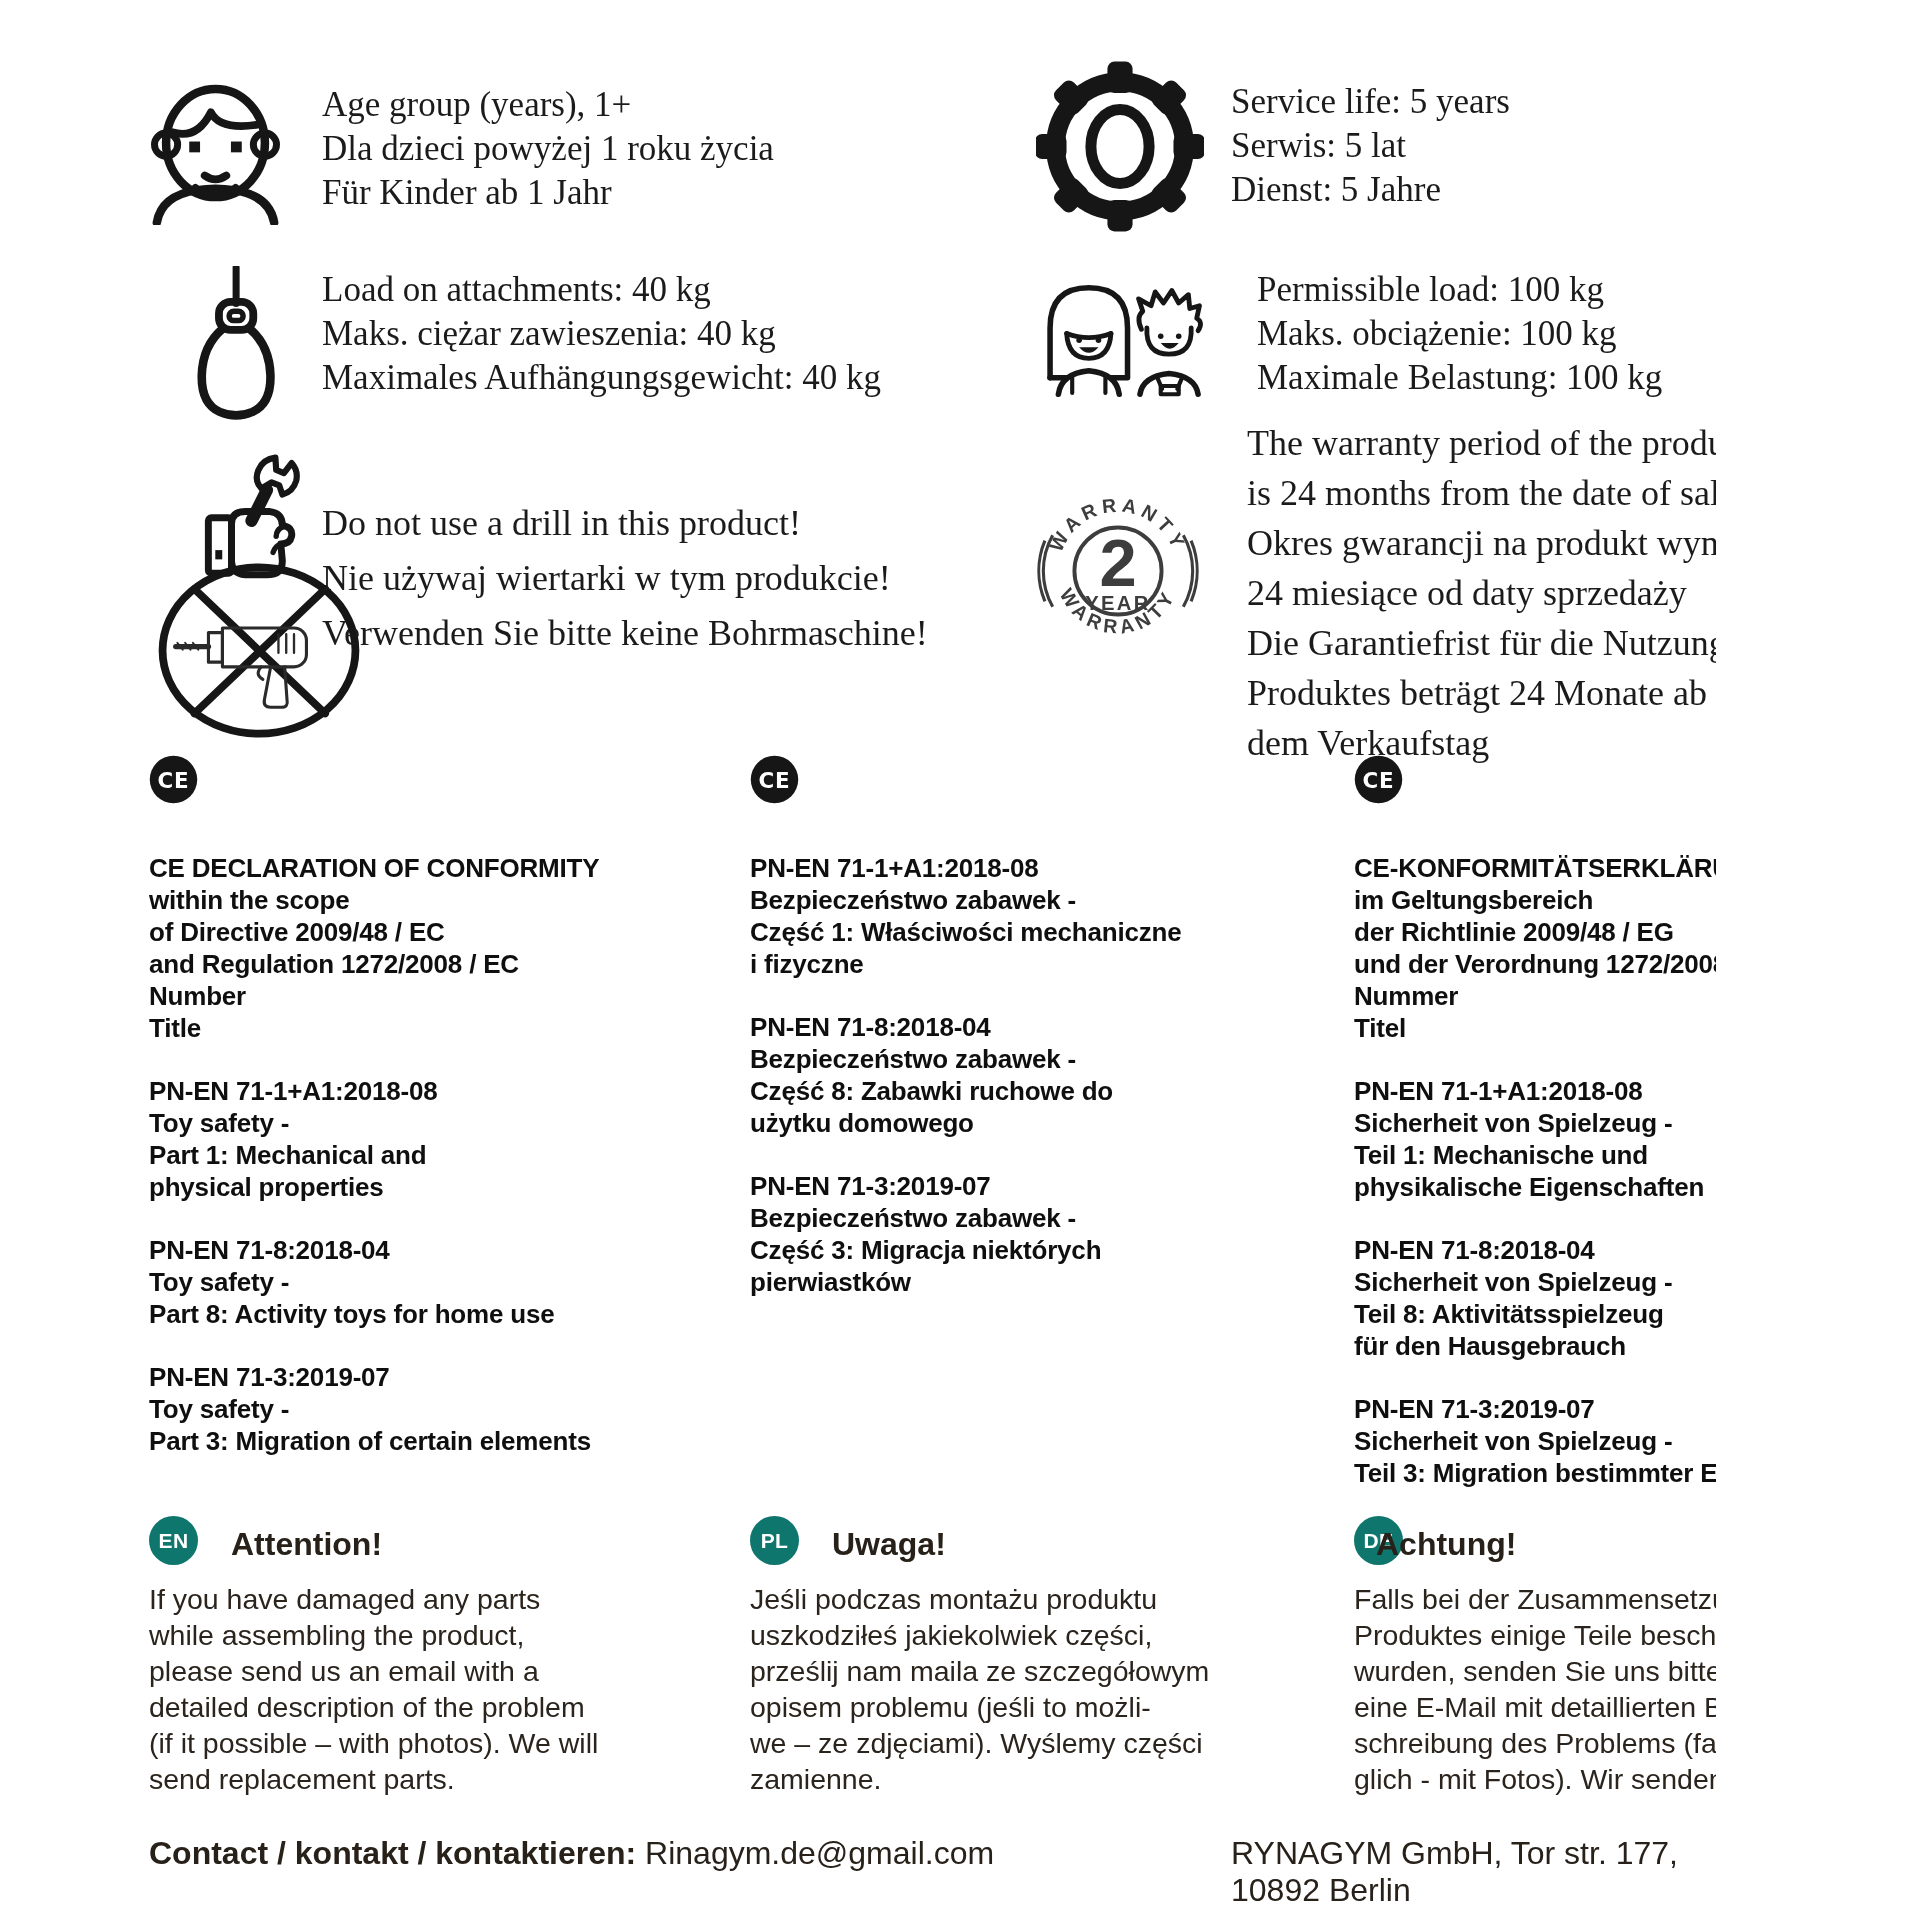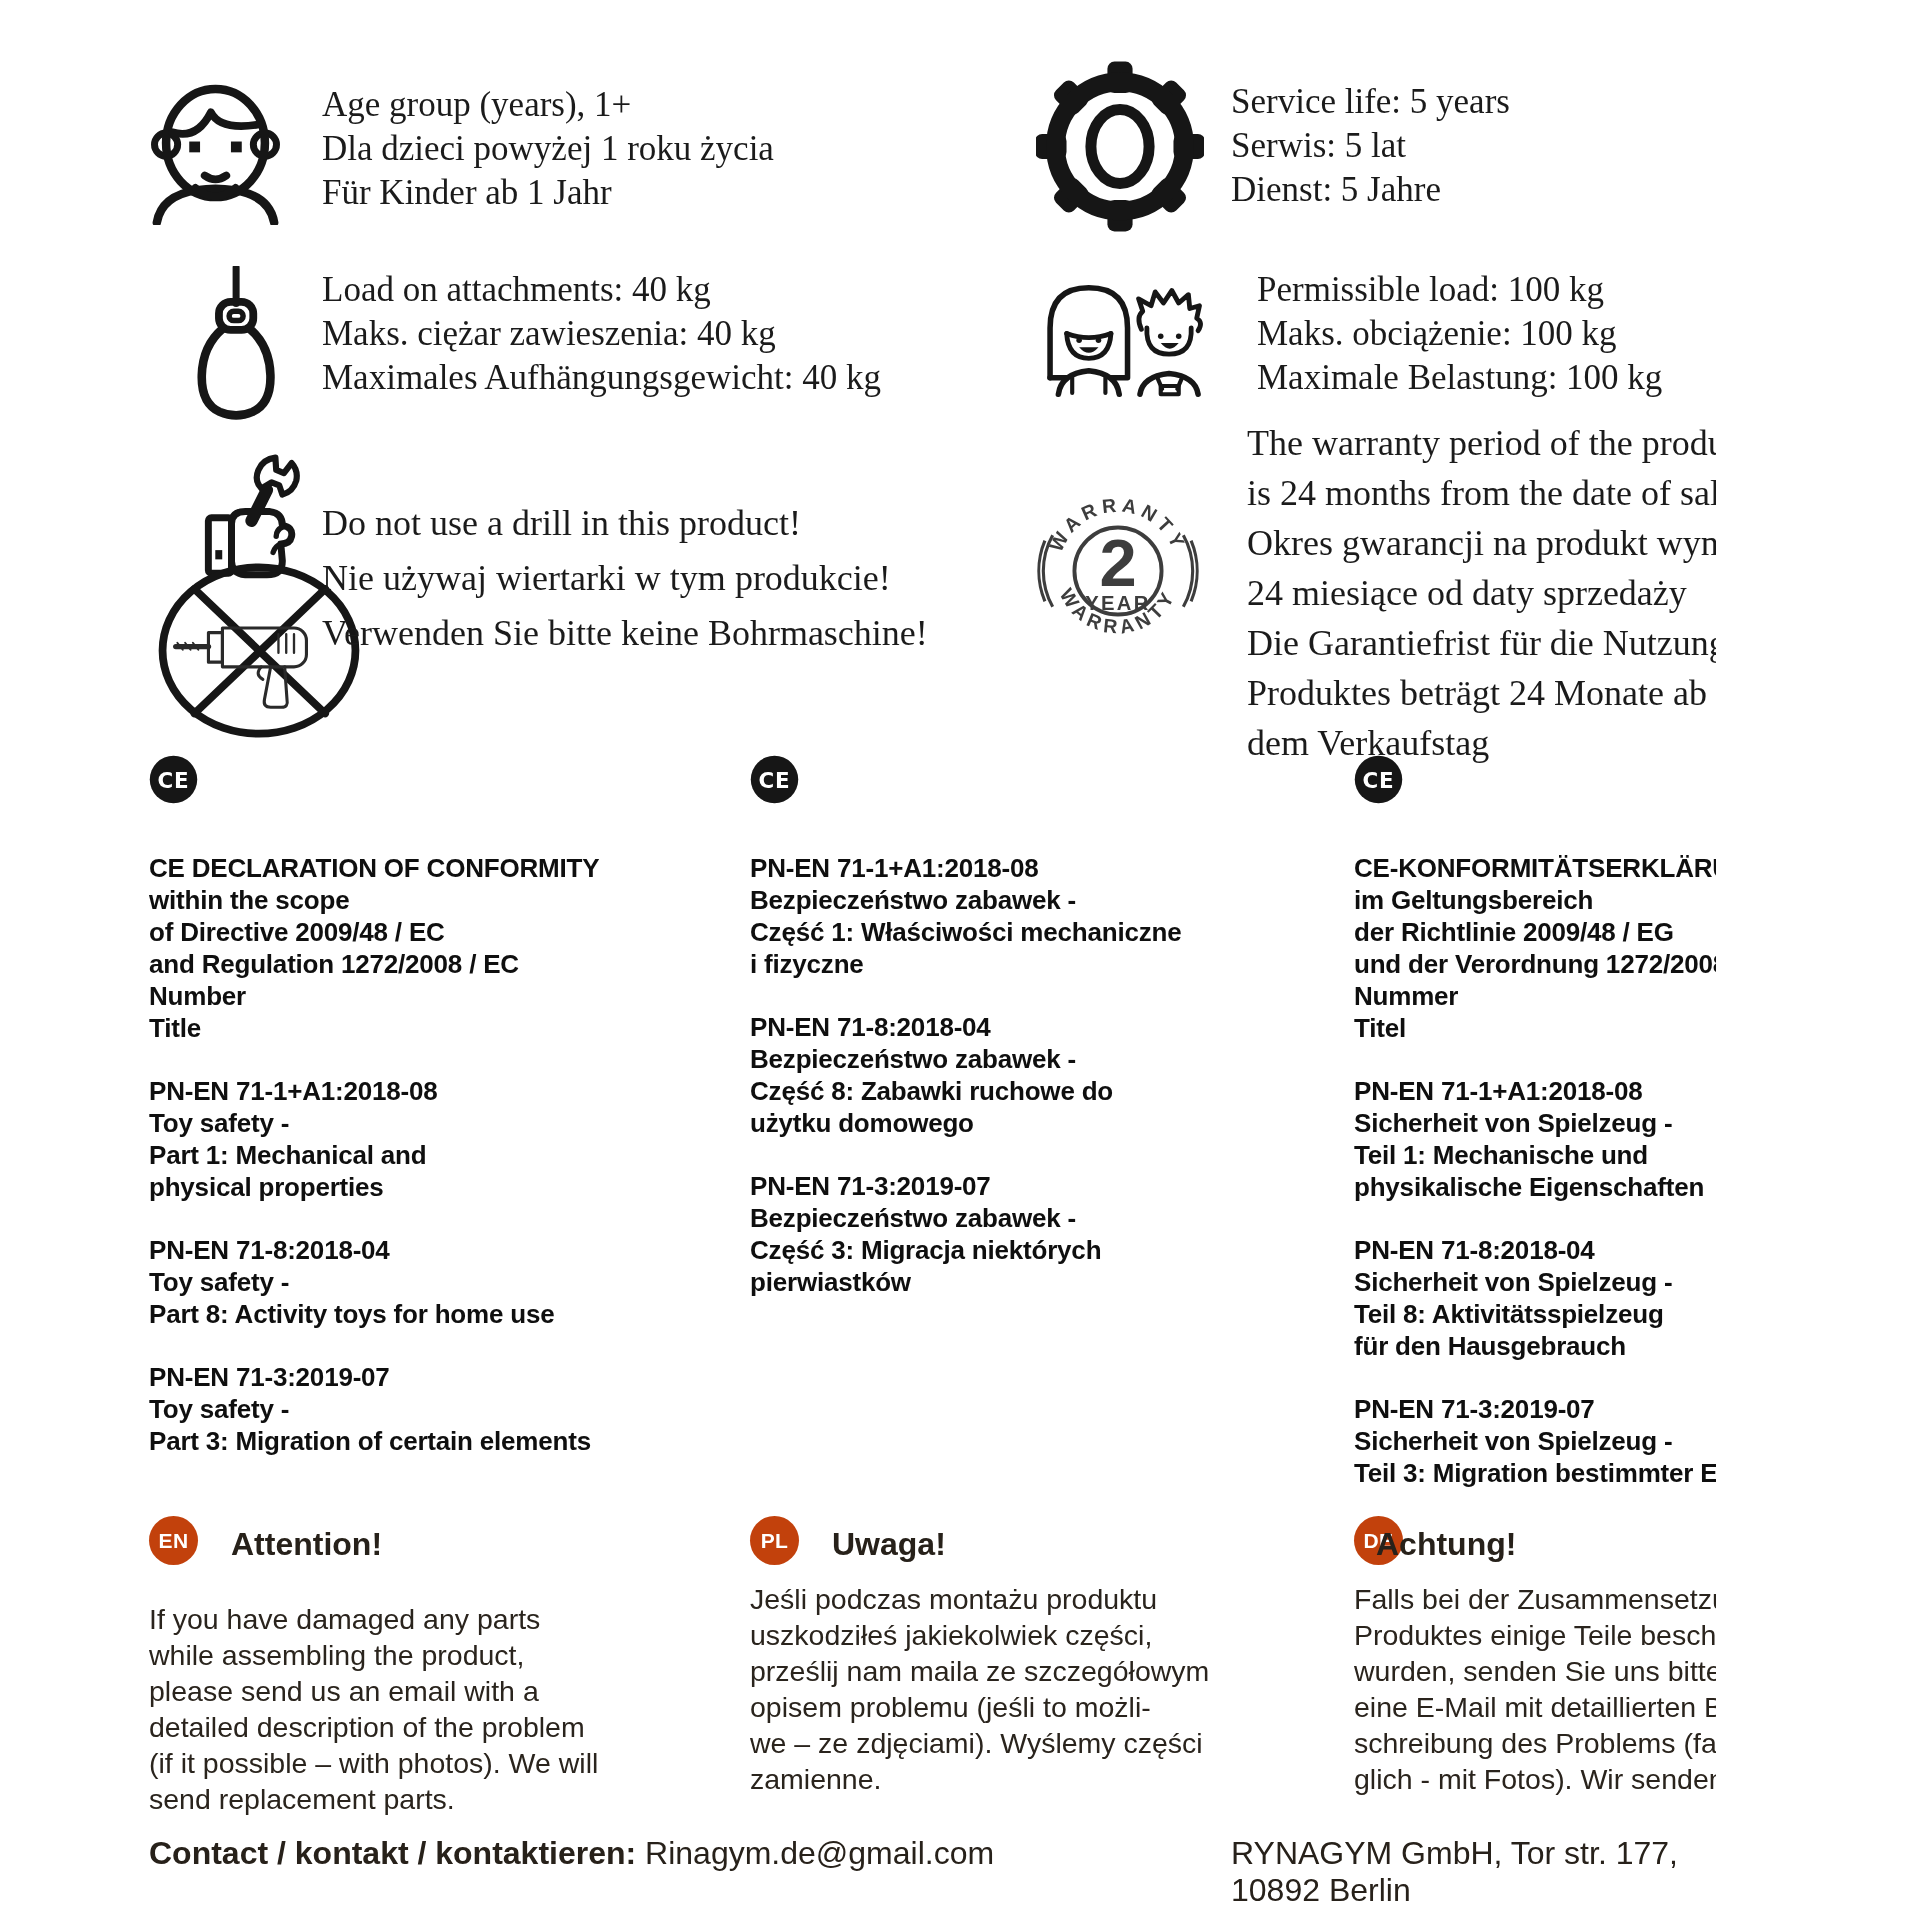--- a/index.html
+++ b/index.html
@@ -17,21 +17,21 @@
   }
   .serif-warranty {
     font-family:"Liberation Serif", serif; font-size:36px; line-height:50px; color:#1b1b1b;
   }
   .ce-col { width:586px; }
   .ce-block {
     font-family:"Liberation Sans", sans-serif; font-weight:bold; font-size:26px;
     line-height:32px; letter-spacing:-0.2px; color:#0f0f0f; margin-bottom:31px;
   }
   .lang-badge {
-    width:49px; height:49px; border-radius:50%; background:#c2410c; color:#ffffff;
+    width:49px; height:49px; border-radius:50%; background:#0f766e; color:#ffffff;
     display:flex; align-items:center; justify-content:center;
     font-weight:bold; font-size:21px; letter-spacing:0.4px;
   }
   .att-title { font-weight:bold; font-size:32px; color:#27211a; }
   .att-body { font-size:28.5px; line-height:36px; color:#2a241d; }
   .footer-line { font-size:32px; color:#27211a; }
   .footer-line .b { font-weight:bold; }
   svg { display:block; }
 </style>
 </head>
@@ -248,21 +248,21 @@
 Sicherheit von Spielzeug -
 Teil 8: Aktivitätsspielzeug
 für den Hausgebrauch</div>
     <div class="ce-block lines">PN-EN 71-3:2019-07
 Sicherheit von Spielzeug -
 Teil 3: Migration bestimmter Element</div>
   </div>
 
   <div class="abs lang-badge" style="left:149px; top:1516px;">EN</div>
   <div class="abs att-title" style="left:231px; top:1526px;">Attention!</div>
-  <div class="abs att-body lines" style="left:149px; top:1581px; width:570px;margin-top:20px;">If you have damaged any parts
+  <div class="abs att-body lines" style="left:149px; top:1581px; width:570px;">If you have damaged any parts
 while assembling the product,
 please send us an email with a
 detailed description of the problem
 (if it possible – with photos). We will
 send replacement parts.</div>
 
   <div class="abs lang-badge" style="left:750px; top:1516px;">PL</div>
   <div class="abs att-title" style="left:832px; top:1526px;">Uwaga!</div>
   <div class="abs att-body lines" style="left:750px; top:1581px; width:570px;">Jeśli podczas montażu produktu
 uszkodziłeś jakiekolwiek części,

